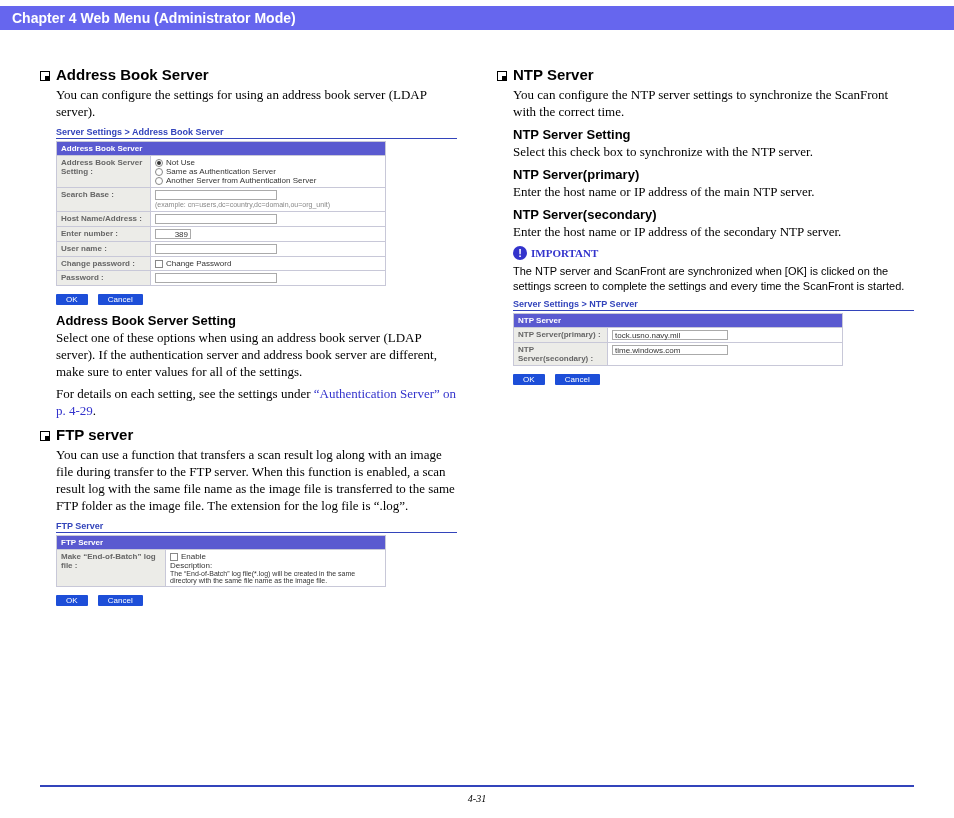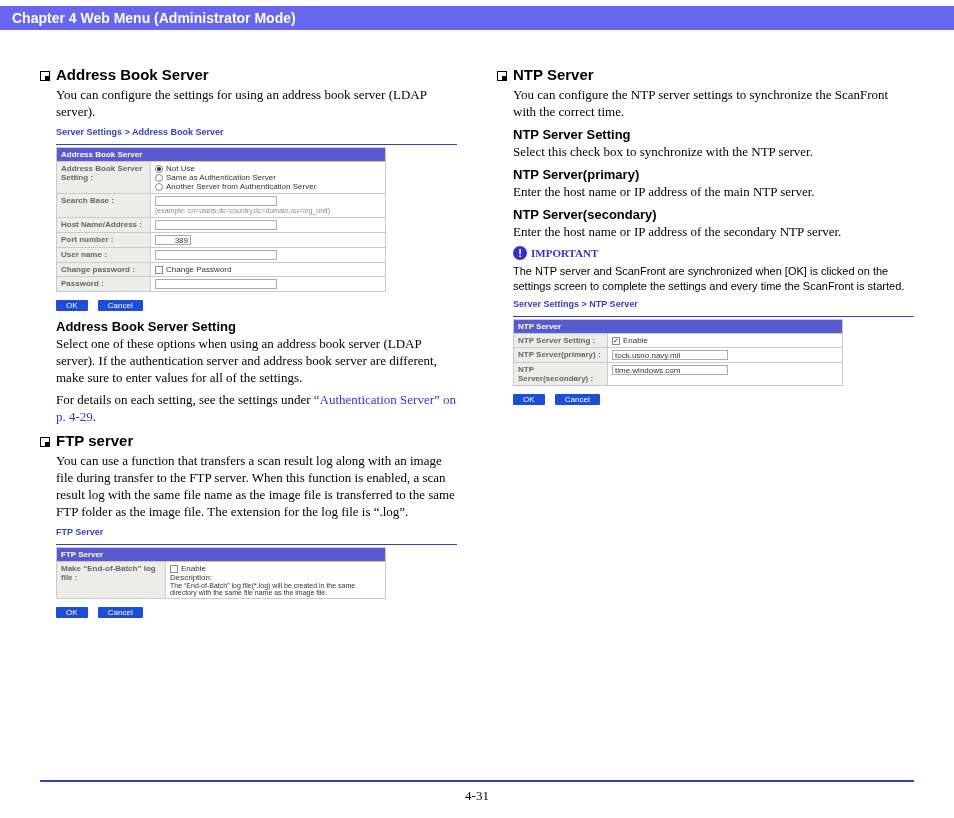--- a/index.html
+++ b/index.html
@@ -113,21 +113,21 @@
     font-size: 8px;
     color: #333;
     border: 0;
   }
   .shot .crumb {
     color: #3344bb;
     font-weight: bold;
     font-size: 9px;
     margin-bottom: 2px;
     border-bottom: 1px solid #3344bb;
-    padding-bottom: 7px;
+    padding-bottom: 1px;
   }
   .shot table {
     border-collapse: collapse;
     width: 330px;
   }
   .shot td {
     border: 1px solid #c8c8d8;
     padding: 2px 4px;
     vertical-align: top;
   }
@@ -191,21 +191,22 @@
     left: 40px;
     right: 40px;
     bottom: 20px;
     text-align: center;
   }
   .footer-line {
     border-top: 2px solid #3344bb;
     margin-bottom: 6px;
   }
   .page-num {
-    font-size: 13px;
+    font-size: 10px;
+    font-style: italic;
   }
 </style>
 </head>
 <body>
 
 <div class="page">
   <div class="header">Chapter 4   Web Menu (Administrator Mode)</div>
 
   <div class="columns">
 
@@ -238,21 +239,21 @@
               <td>
                 <span class="txtf" style="width:120px"></span><br>
                 <span style="font-size:7px;color:#888">(example: cn=users,dc=country,dc=domain,ou=org_unit)</span>
               </td>
             </tr>
             <tr>
               <td class="label-cell">Host Name/Address :</td>
               <td><span class="txtf" style="width:120px"></span></td>
             </tr>
             <tr>
-              <td class="label-cell">Port number :</td>
+              <td class="label-cell">Enter number :</td>
               <td><span class="txtf" style="width:30px;text-align:right;padding:0 2px">389</span></td>
             </tr>
             <tr>
               <td class="label-cell">User name :</td>
               <td><span class="txtf" style="width:120px"></span></td>
             </tr>
             <tr>
               <td class="label-cell">Change password :</td>
               <td><span class="check"></span><span>Change Password</span></td>
             </tr>
@@ -331,24 +332,20 @@
       <div class="shot">
         <div class="crumb">Server Settings &gt; NTP Server</div>
         <table>
           <thead>
               <tr>
                 <td colspan="2">NTP Server</td>
               </tr>
             </thead>
           <tbody>
             <tr>
-              <td class="label-cell">NTP Server Setting :</td>
-              <td><span class="check sel"></span><span>Enable</span></td>
-            </tr>
-            <tr>
               <td class="label-cell">NTP Server(primary) :</td>
               <td><span class="txtf" style="width:110px;padding:0 2px">tock.usno.navy.mil</span></td>
             </tr>
             <tr>
               <td class="label-cell">NTP Server(secondary) :</td>
               <td><span class="txtf" style="width:110px;padding:0 2px">time.windows.com</span></td>
             </tr>
           </tbody>
         </table>
         <div class="btnrow">

